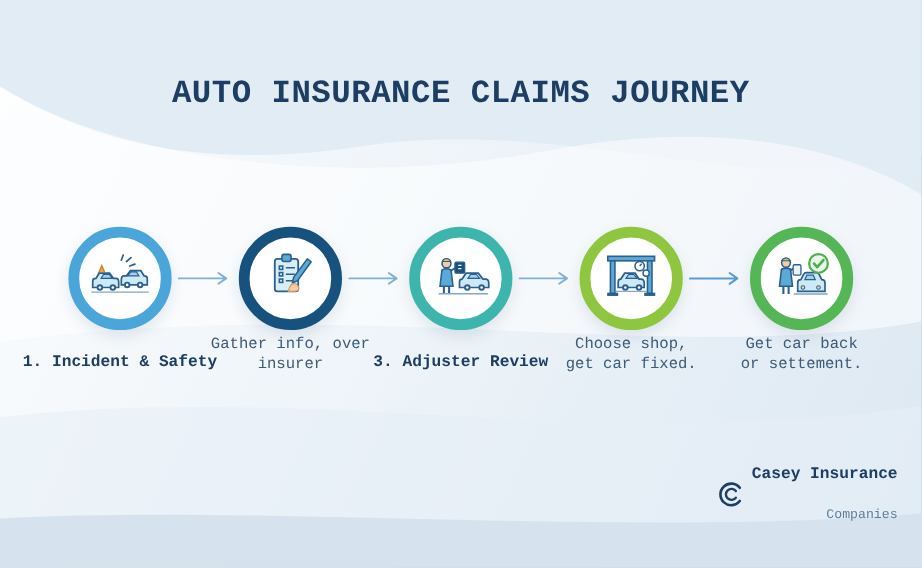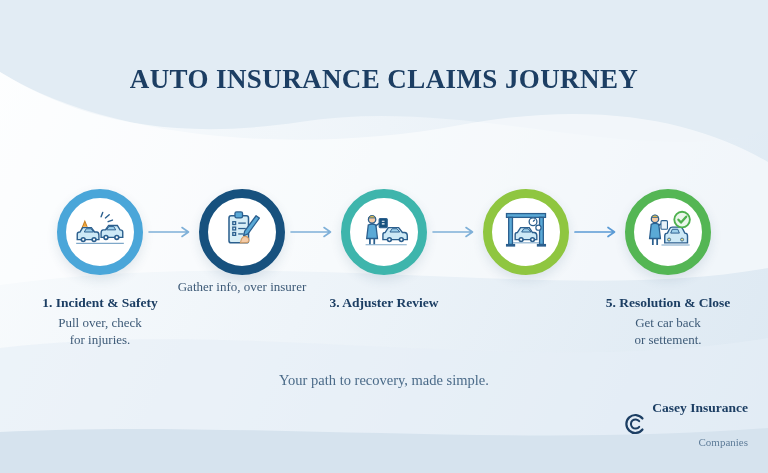--- a/index.html
+++ b/index.html
@@ -1,18 +1,18 @@
 <!DOCTYPE html>
 <html><head>
 <meta charset="utf-8">
 <style>
   html,body{margin:0;padding:0;background:#c9d6e2;}
   .canvas{
     position:relative;width:768px;height:473px;overflow:hidden;
-    font-family:Liberation Serif, serif;
+    font-family:Liberation Mono, monospace;
     background:linear-gradient(115deg,#fbfdfe 0%,#eef4f9 45%,#dce8f2 100%);
   }
   .bg-waves{position:absolute;inset:0;width:100%;height:100%;}
   .title{
     position:absolute;top:64px;left:0;width:100%;text-align:center;
     font-size:27px;font-weight:bold;color:#1c3e63;letter-spacing:0.4px;
   }
   .steps{
     position:absolute;top:189px;left:29px;width:710px;
     display:flex;flex-direction:row;
@@ -34,21 +34,21 @@
     white-space:pre-line;width:170px;margin-left:-14px;
   }
   .arrow{position:absolute;top:224px;width:46px;height:16px;}
   .arrow svg{display:block;}
   .a1{left:148px;} .a2{left:290px;} .a3{left:432px;} .a4{left:574px;}
   .tagline{
     position:absolute;top:372px;left:0;width:100%;text-align:center;
     font-size:14.5px;color:#4a6a88;
   }
   .logo{
-    position:absolute;top:400px;right:20px;
+    position:absolute;top:388px;right:20px;
     display:flex;align-items:center;gap:5px;
   }
   .logo-text{text-align:right;line-height:1.15;}
   .logo-name{font-size:13.5px;font-weight:bold;color:#1c3e63;}
   .logo-sub{font-size:11px;color:#5f7d99;margin-top:20px;}
 </style>
 </head>
 <body>
 
 <div class="canvas">
@@ -83,22 +83,20 @@
           <path d="M45 29 v-5 q0 -2 -2.5 -2 l-2.5 -4 h-8 l-3 4 h-2 q-2 0 -2 3 v4 z" fill="#cde9f6" stroke="#2b5f8e" stroke-width="1.3"></path>
           <path d="M38.5 22 l-1.8 -3 h-4.5 l-2.2 3 z" fill="#9fd1ec" stroke="#2b5f8e" stroke-width="0.9"></path>
           <circle cx="29.5" cy="29" r="2.5" fill="#2b5f8e"></circle>
             <circle cx="29.5" cy="29" r="1" fill="#ffffff"></circle>
           <circle cx="39.5" cy="29" r="2.5" fill="#2b5f8e"></circle>
             <circle cx="39.5" cy="29" r="1" fill="#ffffff"></circle>
           <path d="M2 34.5 h44" stroke="#7fa8c9" stroke-width="1"></path>
         </svg>
       </div>
       <div class="step-label">1. Incident &amp; Safety</div>
-      <div class="step-desc">Pull over, check
-for injuries.</div>
     </div>
 
     <div class="step">
       <div class="ring" style="border-color: rgb(23, 81, 126);">
         <svg width="52" height="52" viewBox="0 0 48 48">
           <rect x="12" y="9" width="18" height="25" rx="2" fill="#d8eef6" stroke="#2b5f8e" stroke-width="1.4"></rect>
           <rect x="17.5" y="5.5" width="7" height="5.5" rx="1.5" fill="#5aa9d6" stroke="#2b5f8e" stroke-width="1.2"></rect>
           <g stroke="#2b5f8e" stroke-width="1.2" fill="none">
             <rect x="15.5" y="14.5" width="2.6" height="2.6"></rect>
               <path d="M20.5 15.8 h7"></path>
@@ -149,41 +147,42 @@
           <circle cx="35.5" cy="20" r="2.4" fill="#ffffff" stroke="#2b5f8e" stroke-width="1.1"></circle>
           <path d="M14 31 v-4.5 q0 -2 2 -2 l3 -4.5 h8 l3 4.5 h1.5 q2.5 0 2.5 3 v3.5 z" fill="#cde9f6" stroke="#2b5f8e" stroke-width="1.3"></path>
           <path d="M20 24 l2 -3 h4 l2.5 3 z" fill="#9fd1ec" stroke="#2b5f8e" stroke-width="0.9"></path>
           <circle cx="19.5" cy="31" r="2.5" fill="#2b5f8e"></circle>
             <circle cx="19.5" cy="31" r="1" fill="#ffffff"></circle>
           <circle cx="30" cy="31" r="2.5" fill="#2b5f8e"></circle>
             <circle cx="30" cy="31" r="1" fill="#ffffff"></circle>
           <path d="M12 34 h24" stroke="#7fa8c9" stroke-width="1"></path>
         </svg>
       </div>
+      <div class="step-desc">Choose shop,
+get car fixed.</div>
     </div>
 
     <div class="step">
       <div class="ring" style="border-color: rgb(84, 182, 84);">
         <svg width="52" height="52" viewBox="0 0 48 48">
           <circle cx="12" cy="12" r="3.4" fill="#f6cba6" stroke="#2b5f8e" stroke-width="1.2"></circle>
           <path d="M8.8 10.5 a3.4 3.4 0 0 1 6.4 0 z" fill="#e8c14d" stroke="#2b5f8e" stroke-width="0.8"></path>
           <path d="M8.5 17 q3.5 -1.8 7 0 l1.5 13 h-10 z" fill="#5aa9d6" stroke="#2b5f8e" stroke-width="1.2"></path>
           <path d="M15 18 l4.5 -2.5" stroke="#2b5f8e" stroke-width="1.4" fill="none"></path>
           <rect x="17.5" y="13.5" width="6" height="8" rx="1" fill="#e9f3f9" stroke="#2b5f8e" stroke-width="1"></rect>
           <path d="M10 30 v6 M14 30 v6" stroke="#2b5f8e" stroke-width="1.6"></path>
           <path d="M21 34 v-6.5 q0 -2.5 2.5 -2.5 l2 -4 q0.6 -1.5 2.6 -1.5 h6.8 q2 0 2.6 1.5 l2 4 q2.5 0 2.5 2.5 v6.5 z" fill="#cde9f6" stroke="#2b5f8e" stroke-width="1.3"></path>
           <path d="M26.5 25 l1.5 -3.5 h5 l1.5 3.5 z" fill="#9fd1ec" stroke="#2b5f8e" stroke-width="0.9"></path>
           <circle cx="25" cy="31" r="1.4" fill="#f2e28a" stroke="#2b5f8e" stroke-width="0.8"></circle>
           <circle cx="37" cy="31" r="1.4" fill="#f2e28a" stroke="#2b5f8e" stroke-width="0.8"></circle>
           <path d="M18 36 h26" stroke="#7fa8c9" stroke-width="1"></path>
           <circle cx="37" cy="12.5" r="7.2" fill="#eaf6ea" stroke="#4db04d" stroke-width="1.7"></circle>
           <path d="M33.6 12.6 l2.4 2.7 4.8 -5.4" stroke="#4db04d" stroke-width="2.1" fill="none" stroke-linecap="round" stroke-linejoin="round"></path>
         </svg>
       </div>
-      <div class="step-label">5. Resolution &amp; Close</div>
       <div class="step-desc">Get car back
 or settement.</div>
     </div>
 
   </div>
 
   <div class="arrow a1">
     <svg width="46" height="16" viewBox="0 0 46 16">
         <path d="M1 8 H40 M34 3.5 L40.5 8 L34 12.5" stroke="#7fb0d8" stroke-width="1.6" fill="none" stroke-linecap="round" stroke-linejoin="round"></path>
       </svg>
@@ -197,21 +196,20 @@
     <svg width="46" height="16" viewBox="0 0 46 16">
         <path d="M1 8 H40 M34 3.5 L40.5 8 L34 12.5" stroke="#7fb0d8" stroke-width="1.6" fill="none" stroke-linecap="round" stroke-linejoin="round"></path>
       </svg>
   </div>
   <div class="arrow a4">
     <svg width="46" height="16" viewBox="0 0 46 16">
         <path d="M1 8 H40 M34 3.5 L40.5 8 L34 12.5" stroke="#5b9bd5" stroke-width="1.7" fill="none" stroke-linecap="round" stroke-linejoin="round"></path>
       </svg>
   </div>
 
-  <div class="tagline">Your path to recovery, made simple.</div>
 
   <div class="logo">
     <svg width="24" height="24" viewBox="0 0 24 24">
       <path d="M19.5 6.5 a9 9 0 1 0 0 11" stroke="#1c3e63" stroke-width="2.2" fill="none" stroke-linecap="round"></path>
       <path d="M16.2 9.2 a4.6 4.6 0 1 0 0 5.6" stroke="#1c3e63" stroke-width="2" fill="none" stroke-linecap="round"></path>
     </svg>
     <div class="logo-text">
       <div class="logo-name">Casey Insurance</div>
       <div class="logo-sub">Companies</div>
     </div>

